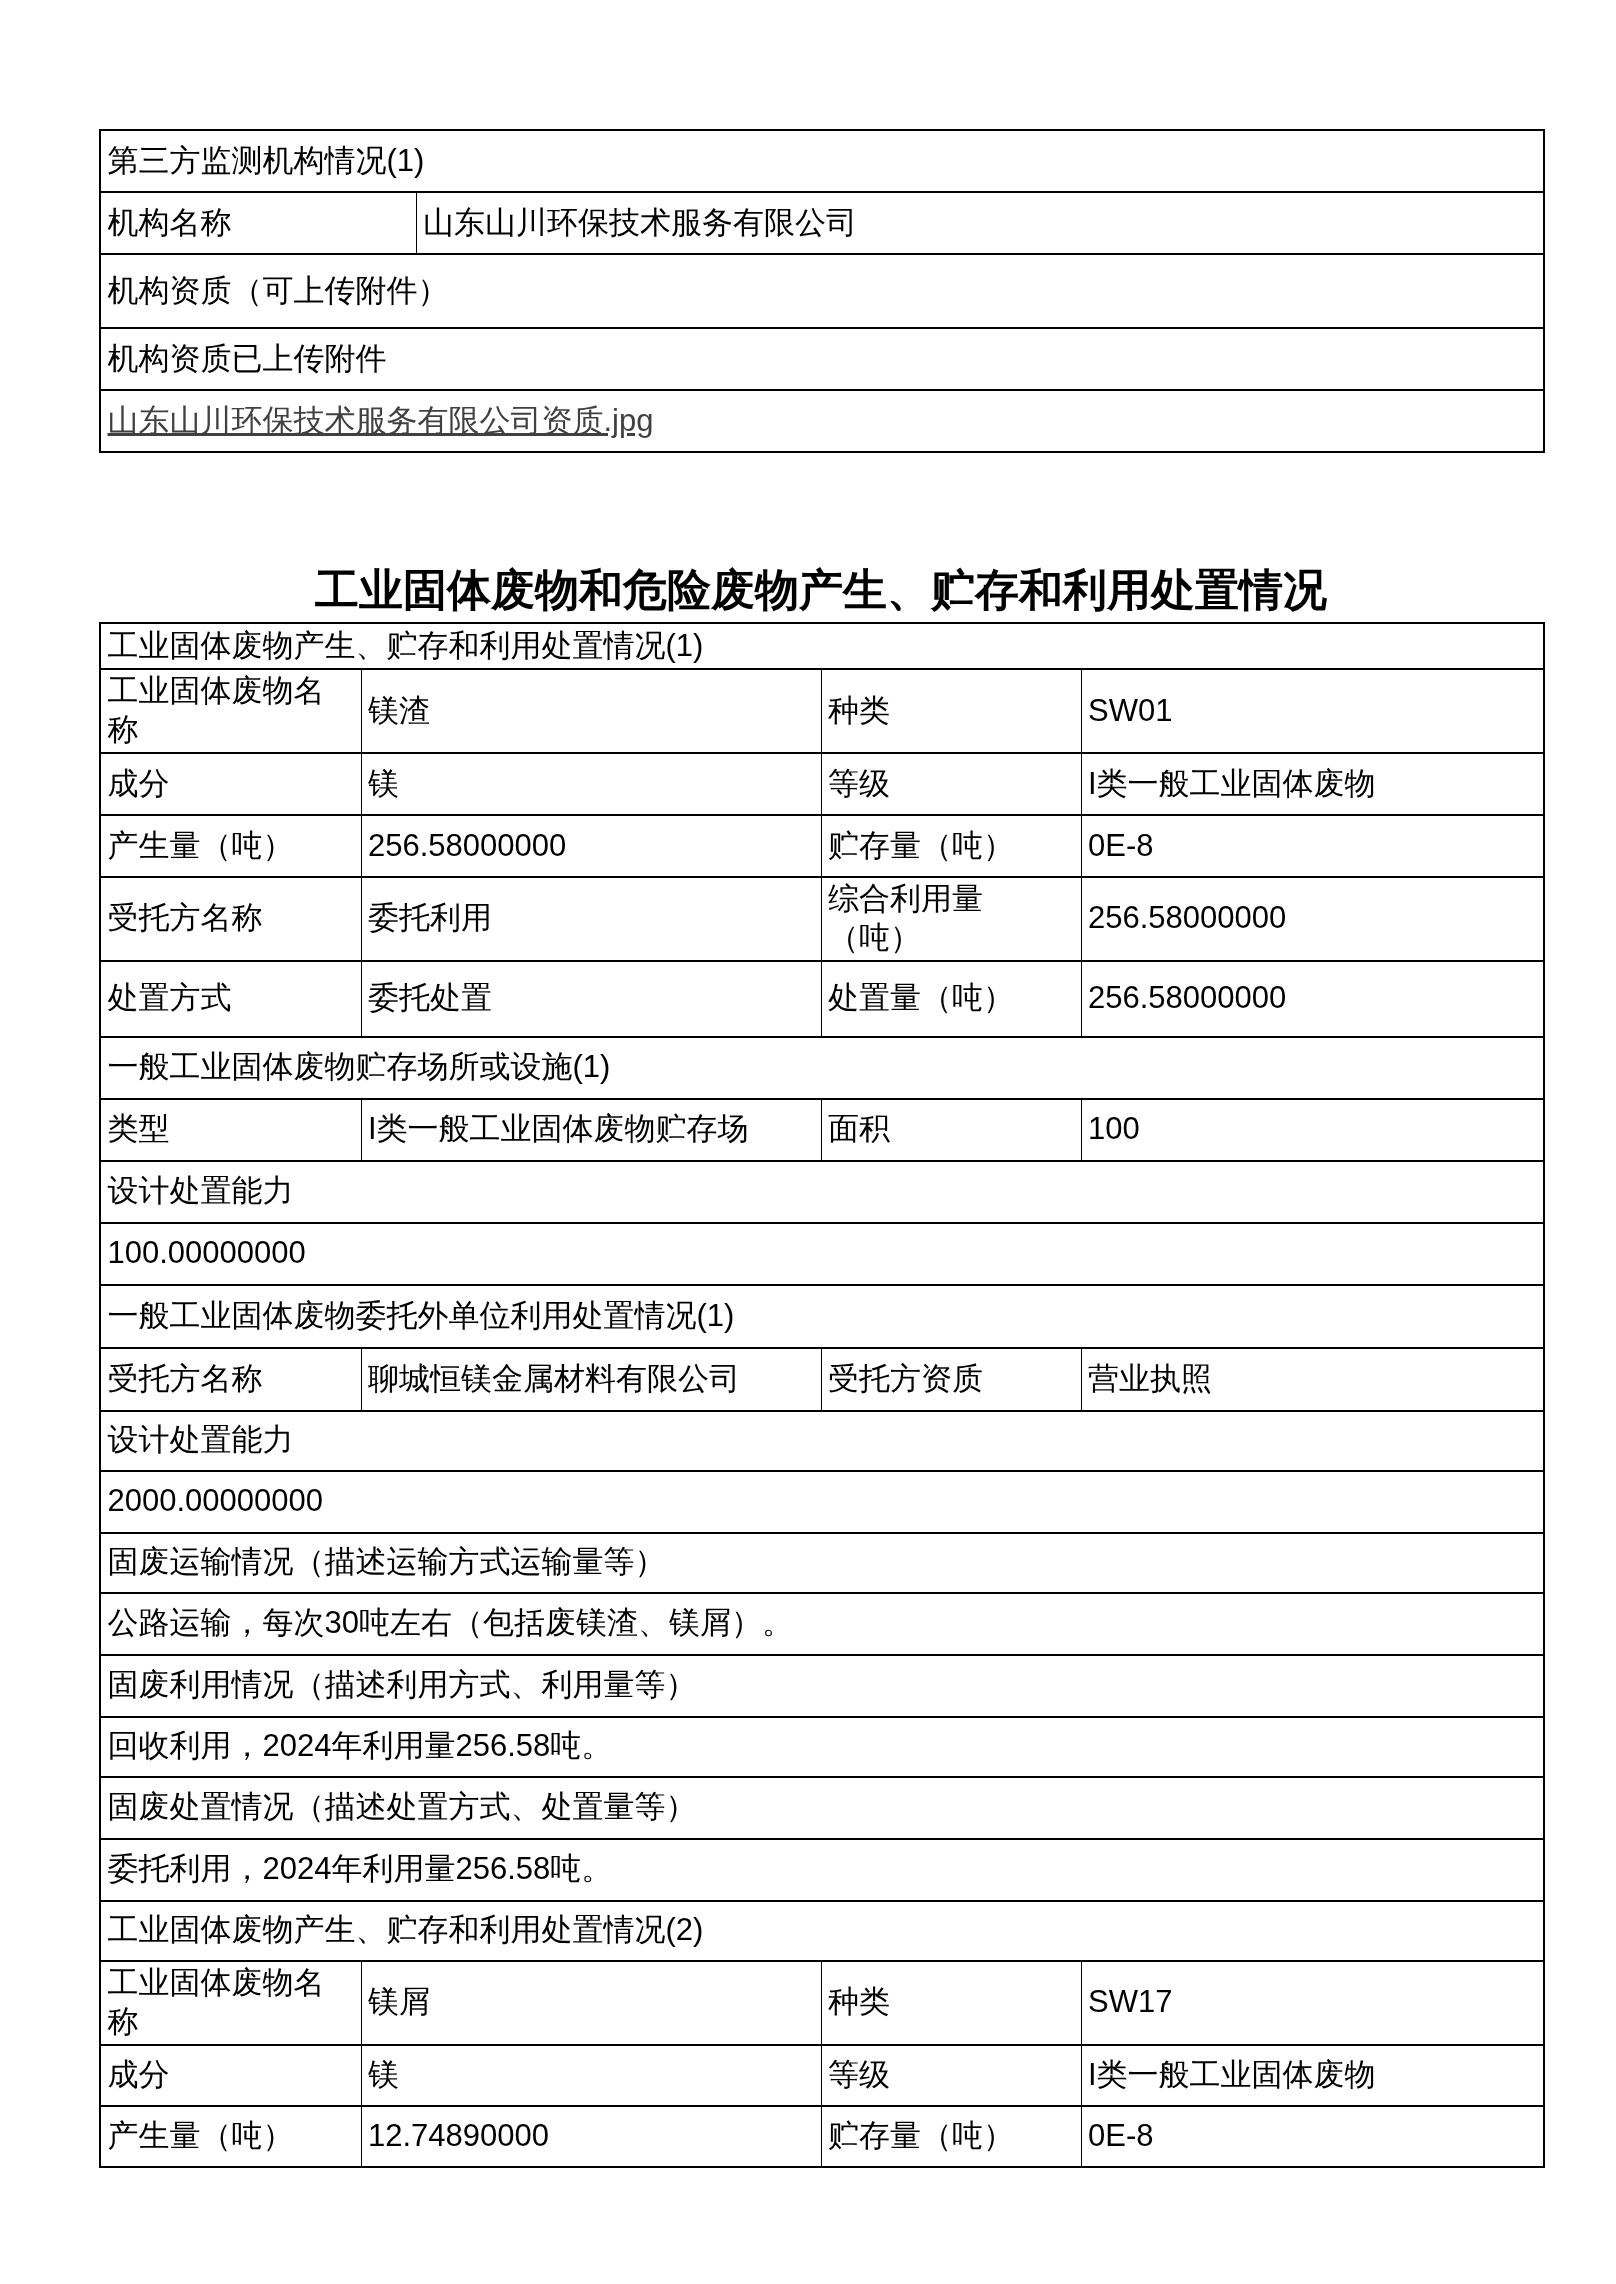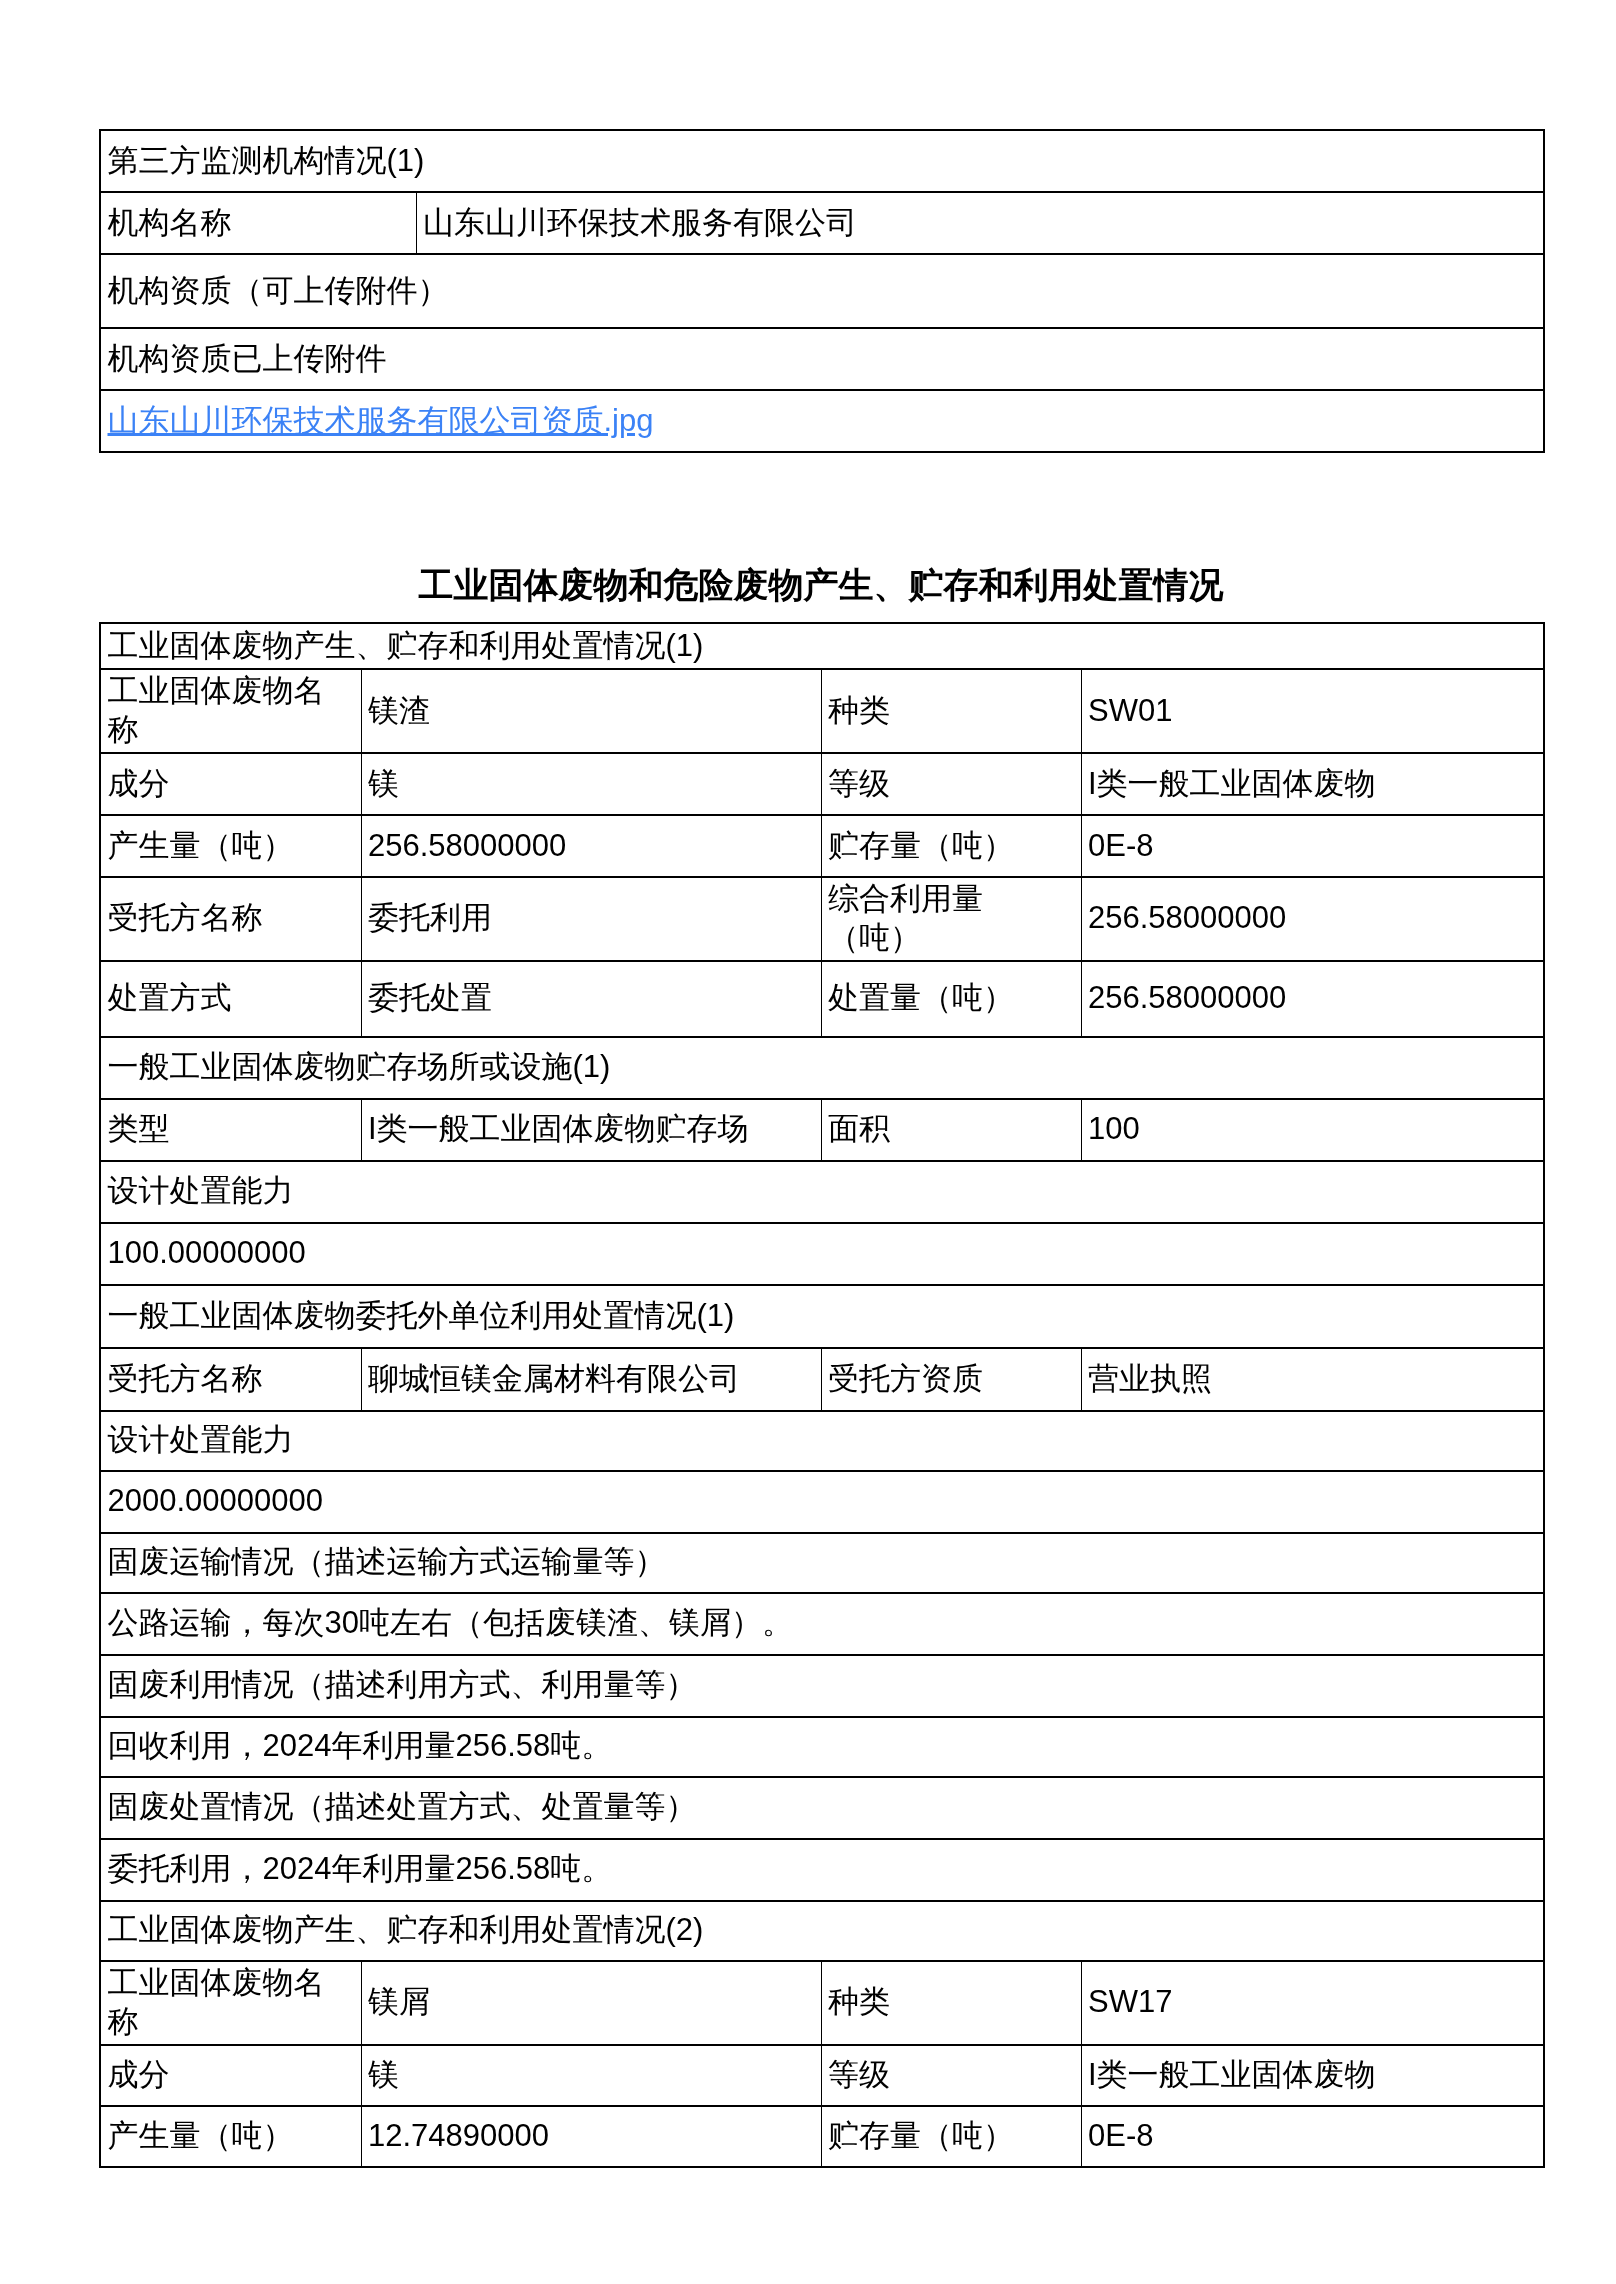--- a/index.html
+++ b/index.html
@@ -32,25 +32,25 @@
     vertical-align:middle;
     line-height:1.25;
     word-break:break-word;
     overflow:hidden;
   }
   .doc-title {
     position:absolute;
     top:564px; left:99px; width:1444px;
     text-align:center;
     font-weight:bold;
-    font-size:35px;
+    font-size:44px;
     line-height:1.2;
   }
   a.file-link {
-    color:#3b82f6;
+    color:#404040;
   }
 </style>
 </head>
 <body>
 
 <div class="page">
 
   <table class="doc" id="table1">
     <colgroup>
         <col style="width:316px">

